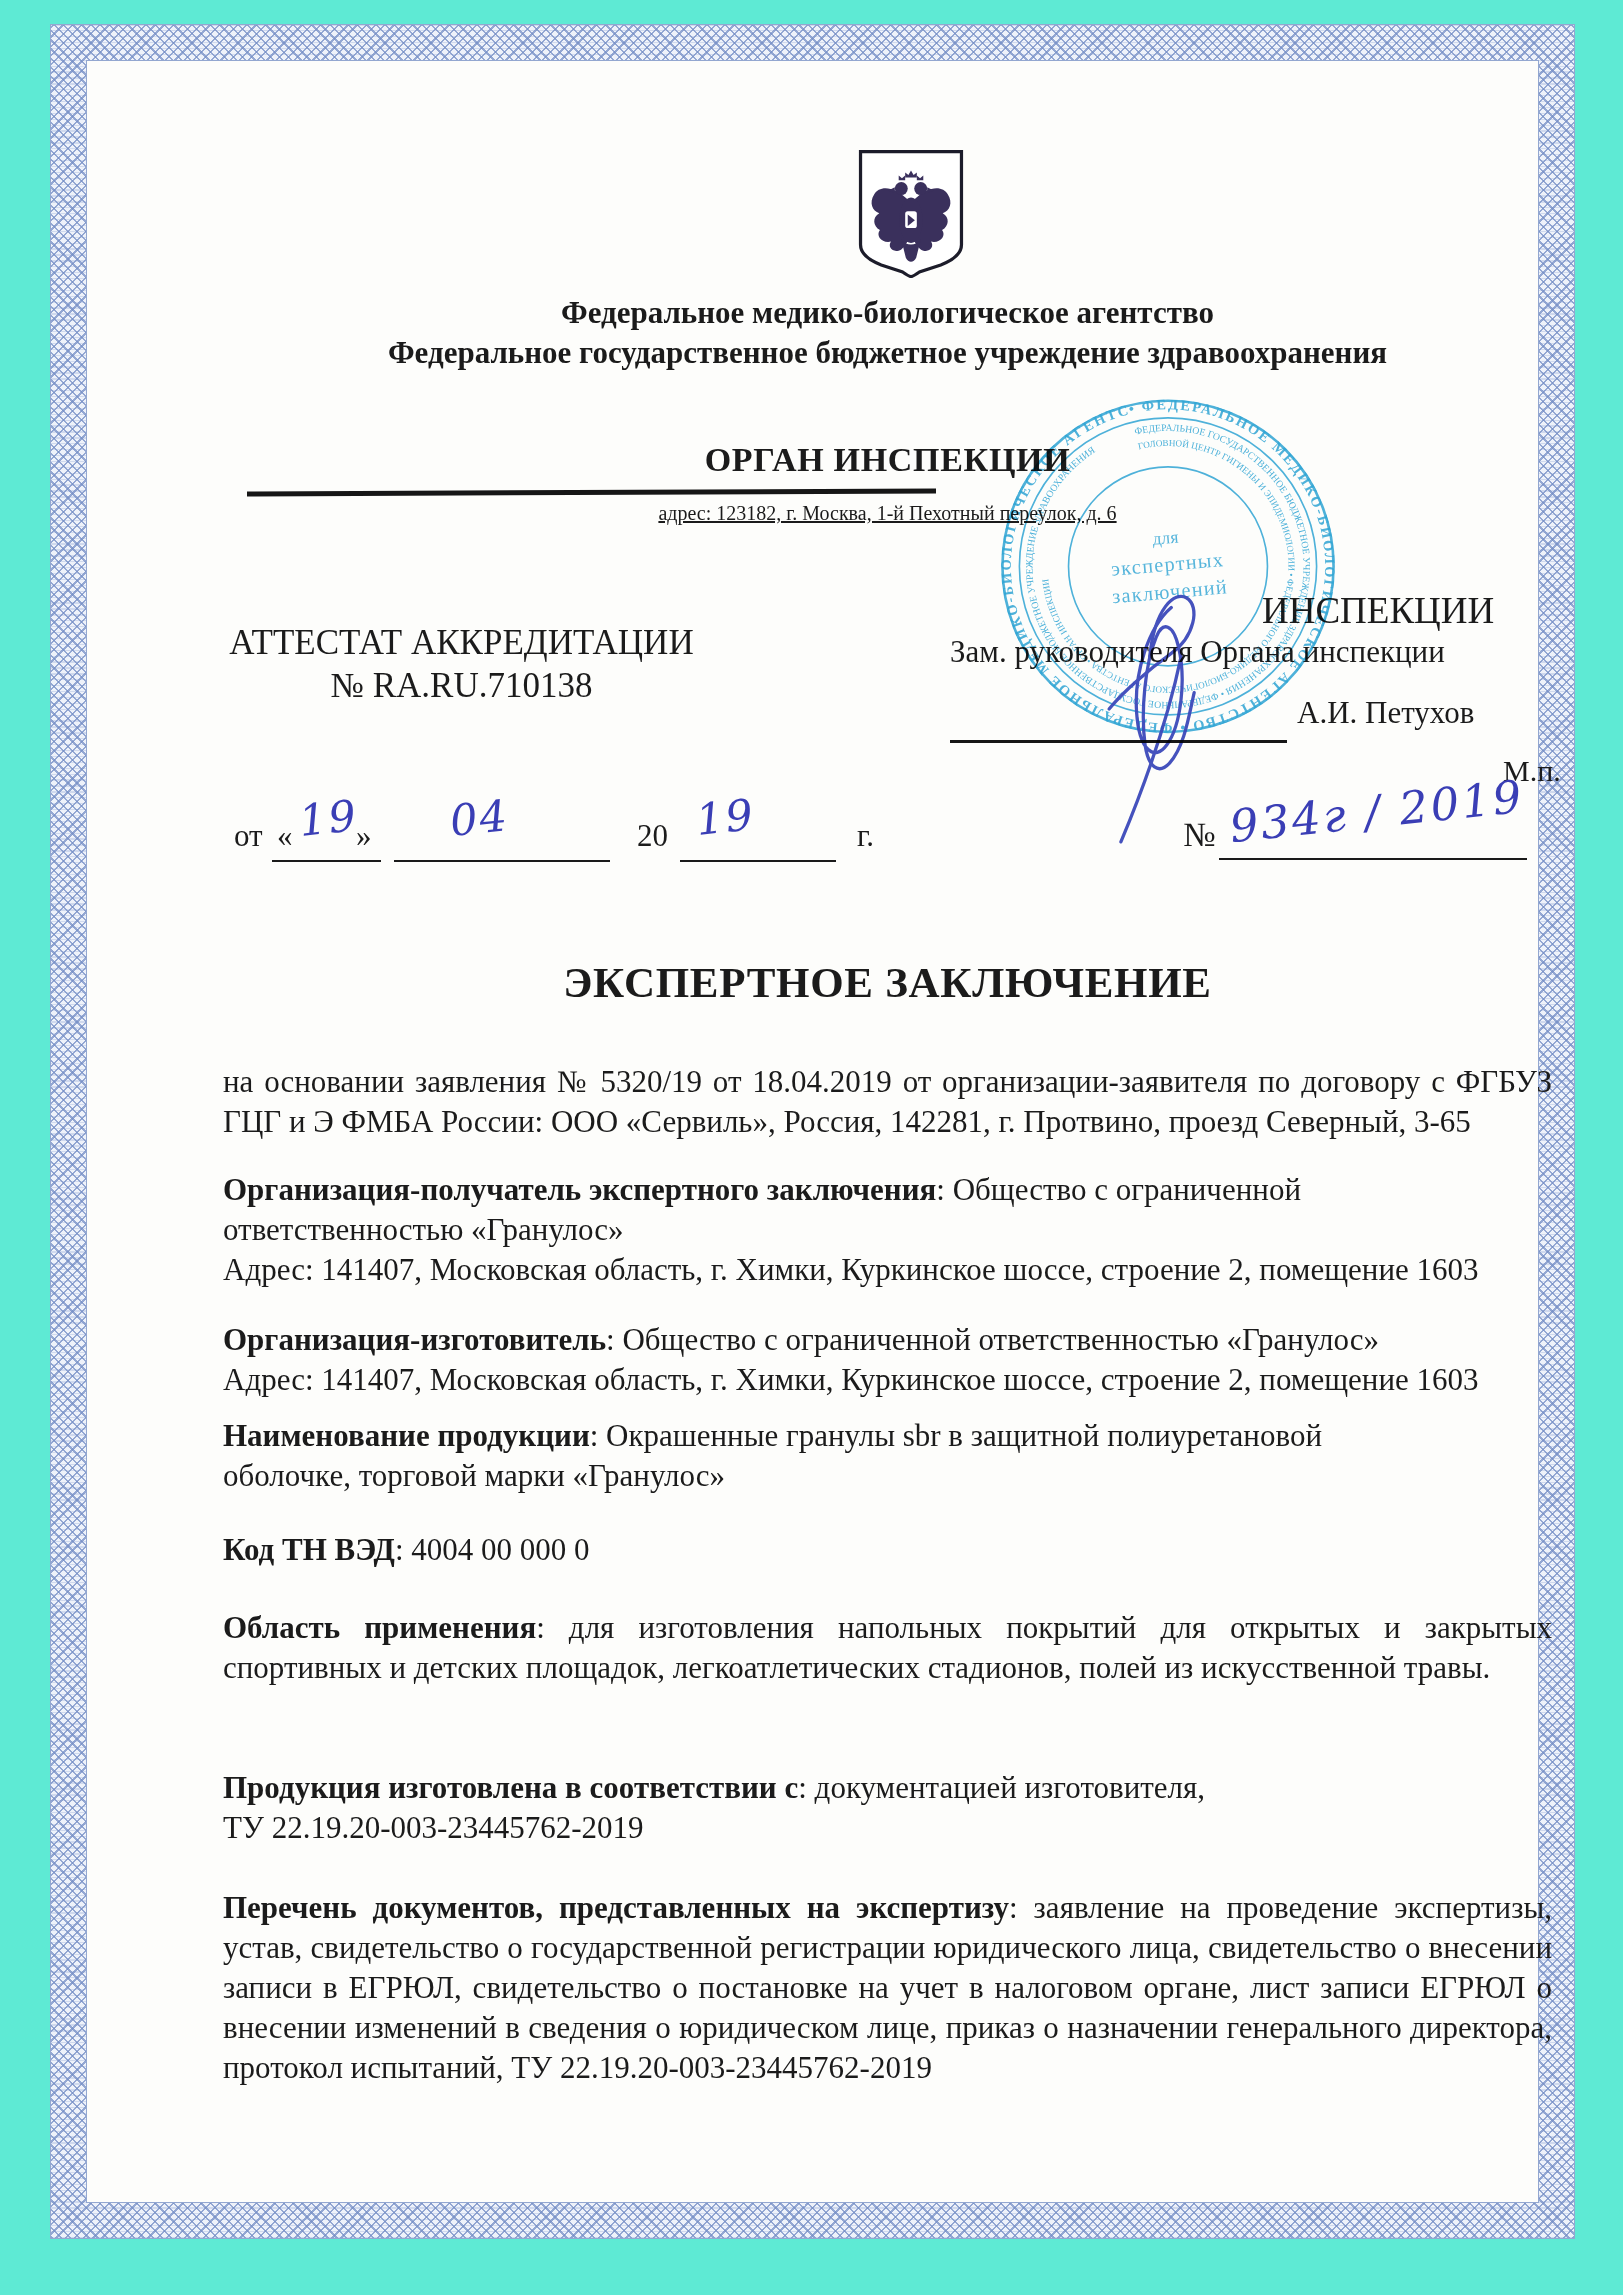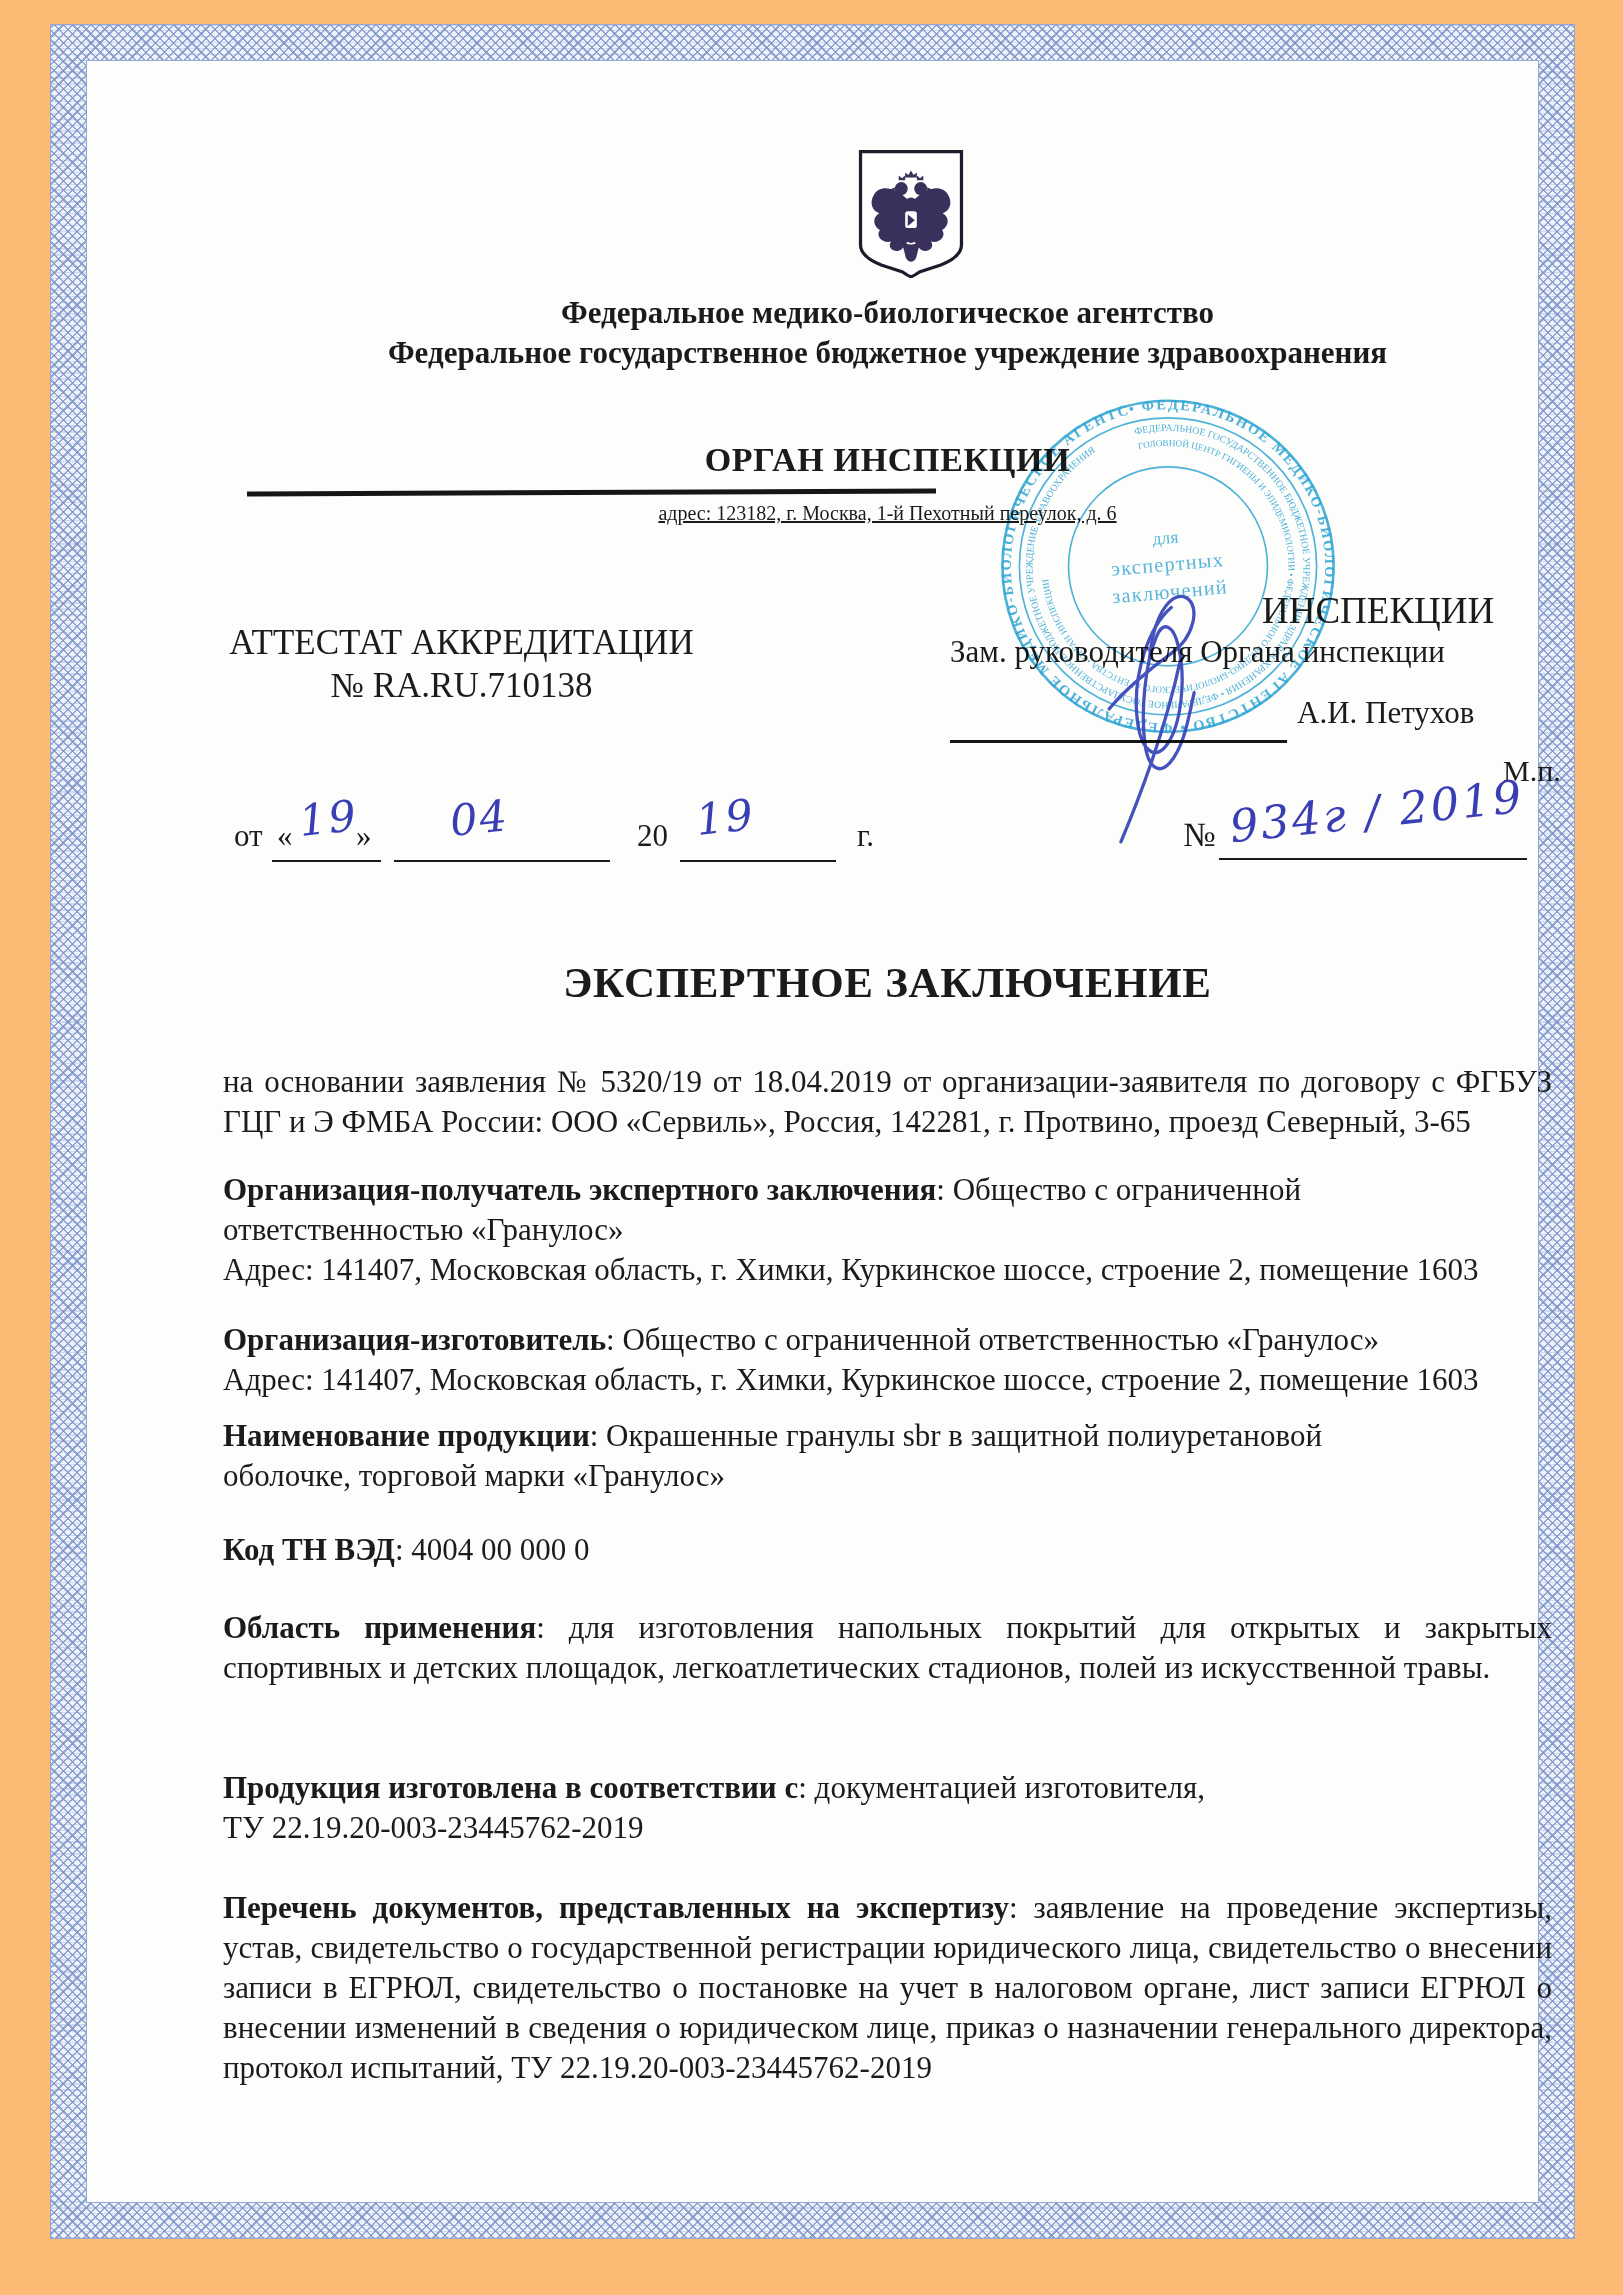--- a/index.html
+++ b/index.html
@@ -1,17 +1,17 @@
 <!DOCTYPE html>
 <html style="font-size:10.5px"><head>
 <meta charset="utf-8">
 <style>
   html,body{margin:0;padding:0;background:#e8e8e8;}
   .page{
-    position:relative; width:1623px; height:2295px; background:#fdba74;
+    position:relative; width:1623px; height:2295px; background:#5eead4;
     font-family:"Liberation Serif","DejaVu Serif",serif; color:#1b1b1b;
     overflow:hidden;
   }
   
   .frame{
     position:absolute; left:50px; top:24px; right:48px; bottom:56px;
     background-color:#eef2fa;
     background-image:
       repeating-linear-gradient(45deg, rgba(118,143,198,.75) 0 1.6px, rgba(118,143,198,0) 1.6px 6.5px),
       repeating-linear-gradient(-45deg, rgba(118,143,198,.75) 0 1.6px, rgba(118,143,198,0) 1.6px 6.5px),

